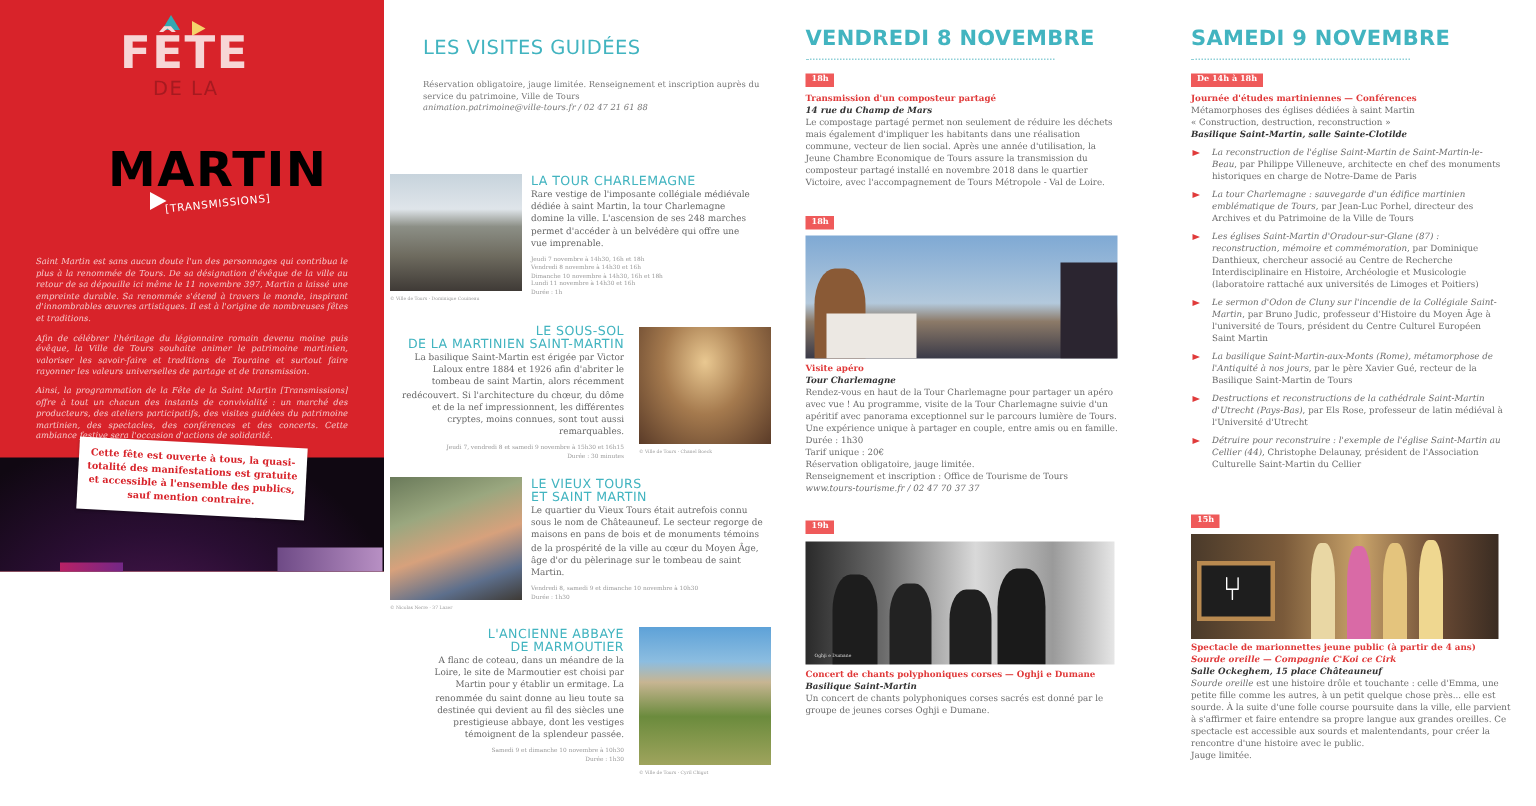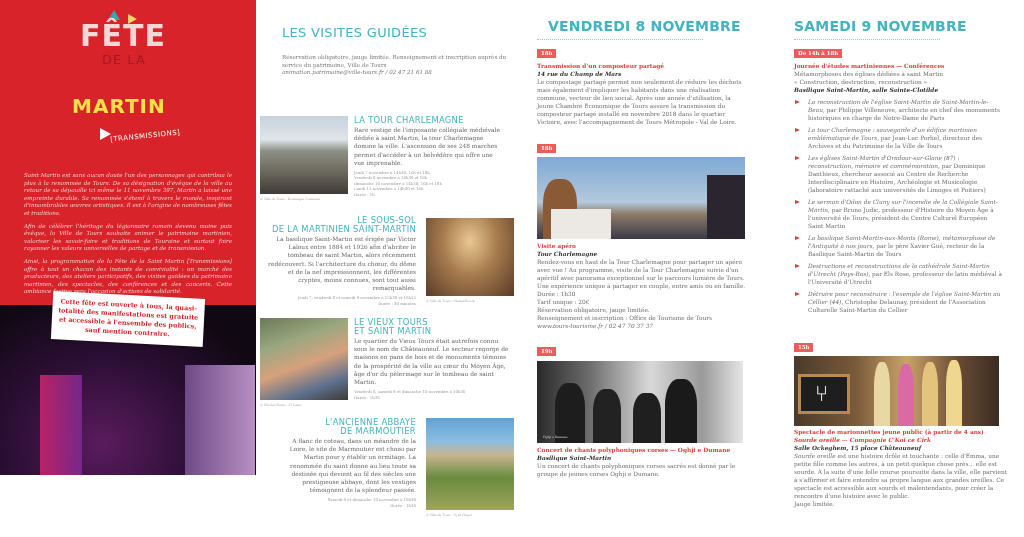--- a/index.html
+++ b/index.html
@@ -1,24 +1,24 @@
 <!DOCTYPE html>
 <html><head>
 <meta charset="utf-8">
 <style>
 *{box-sizing:border-box;margin:0;padding:0}
 body{width:1024px;height:537px;overflow:hidden;background:#fff;font-family:"DejaVu Serif",serif;color:#6b6b6b;position:relative}
 .page{position:absolute;top:0;left:0;width:1024px;height:537px}
 
-.left{position:absolute;left:0;top:0;width:256px;height:475px;background:#d8232a;overflow:hidden}
+.left{position:absolute;left:0;top:0;width:256px;height:381px;background:#d8232a;overflow:hidden}
 .logo{position:absolute;left:80px;top:18px;width:110px;height:120px}
 .logo .l1{position:absolute;left:0;top:0;font-family:"DejaVu Sans",sans-serif;font-weight:bold;font-size:30px;color:#f7d6d6;letter-spacing:1px}
 .logo .l2{position:absolute;left:22px;top:34px;font-family:"DejaVu Sans",sans-serif;font-size:13px;color:#a61a20;letter-spacing:1px}
 .logo .l3{position:absolute;left:-14px;top:46px;font-family:"DejaVu Sans",sans-serif;font-weight:bold;font-size:30px;color:#f5d36b;letter-spacing:1px}
-.logo .l4{position:absolute;left:-8px;top:76px;font-family:"DejaVu Sans",sans-serif;font-weight:bold;font-size:20px;color:#fde047;letter-spacing:1px}
+.logo .l4{position:absolute;left:-8px;top:76px;font-family:"DejaVu Sans",sans-serif;font-weight:bold;font-size:32px;color:#000000;letter-spacing:1px}
 .logo .l5{position:absolute;left:30px;top:114px;font-family:"DejaVu Sans",sans-serif;font-size:7px;color:#fff;transform:rotate(-6deg);letter-spacing:.5px}
 .tri{position:absolute;width:0;height:0;border-style:solid}
 .intro{position:absolute;left:24px;top:172px;width:208px;font-style:italic;font-size:5.6px;line-height:7.6px;color:#f7c9c9;text-align:justify}
 .intro p{margin-bottom:5px}
 .night{position:absolute;left:0;top:305px;width:256px;height:232px;background:radial-gradient(ellipse at 40% 60%,#5a1b5e 0%,#2a0e33 45%,#100812 80%)}
 .tower{position:absolute;left:40px;top:70px;width:42px;height:130px;background:linear-gradient(90deg,#c8236b,#7a2a8f);opacity:.9}
 .tower2{position:absolute;left:185px;top:60px;width:70px;height:175px;background:linear-gradient(90deg,#6e4a86,#b890c4)}
 .bush{position:absolute;left:116px;top:170px;width:40px;height:36px;border-radius:50%;background:#7b3a4a}
 .notice{position:absolute;left:52px;top:295px;width:152px;padding:6px 4px;background:#fff;transform:rotate(3deg);text-align:center;font-weight:bold;font-size:6.4px;line-height:9px;color:#d8232a;box-shadow:0 1px 2px rgba(0,0,0,.3)}
 
@@ -123,21 +123,21 @@
       <div class="sched">
         <div>Samedi 9 et dimanche 10 novembre à 10h30</div>
         <div>Durée : 1h30</div>
       </div>
     </div>
     <div class="photo" style="left:170px;top:418px;width:88px;height:92px;background:linear-gradient(180deg,#5ea2d8 0%,#8cbde0 25%,#c7b592 40%,#6b8b3d 65%,#9fa45d 100%)"></div>
     <div class="credit" style="left:170px;top:513px">© Ville de Tours - Cyril Chigot</div>
   </div>
 
   <div class="col" style="left:537px;width:230px">
-    <div class="dayh" style="left:11px">VENDREDI 8 NOVEMBRE</div>
+    <div class="dayh" style="left:0">VENDREDI 8 NOVEMBRE</div>
     <div class="wave" style="left:0;width:166px"></div>
 
     <div class="tag" style="left:0;top:49px">18h</div>
     <div class="ev" style="left:0;top:62px;width:210px">
       <div class="t">Transmission d'un composteur partagé</div>
       <div class="loc">14 rue du Champ de Mars</div>
       <div>Le compostage partagé permet non seulement de réduire les déchets mais également d'impliquer les habitants dans une réalisation commune, vecteur de lien social. Après une année d'utilisation, la Jeune Chambre Economique de Tours assure la transmission du composteur partagé installé en novembre 2018 dans le quartier Victoire, avec l'accompagnement de Tours Métropole - Val de Loire.</div>
     </div>
 
     <div class="tag" style="left:0;top:144px">18h</div>

